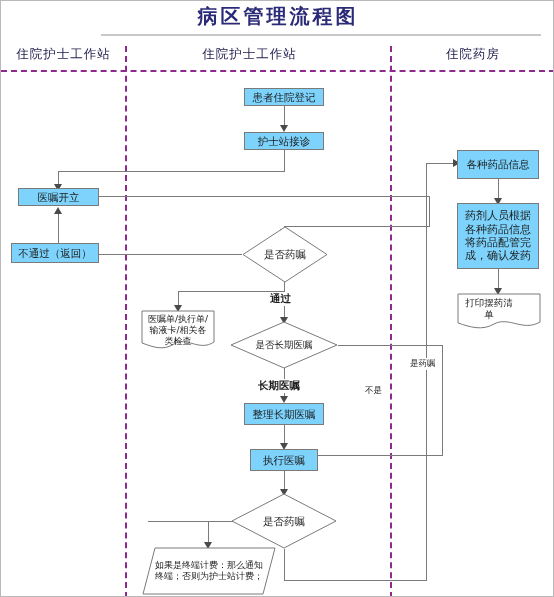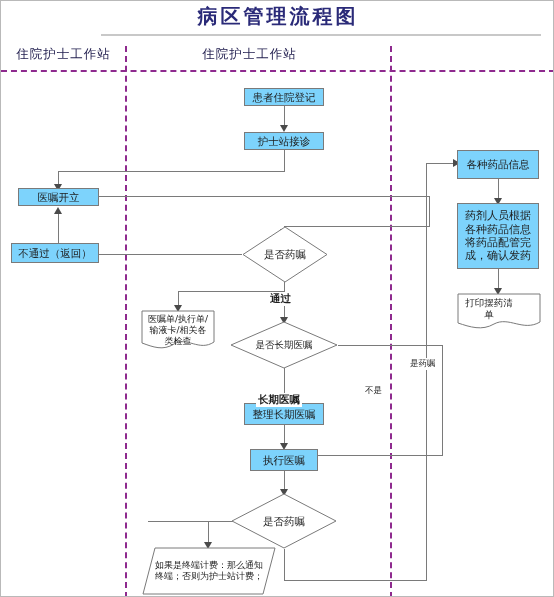--- a/index.html
+++ b/index.html
@@ -156,20 +156,21 @@
 </head>
 <body>
 
 <div id="page">
 
   <div class="title">病区管理流程图</div>
   <div class="title-rule"></div>
 
   <div class="lane-head" id="lane-head-0">住院护士工作站</div>
   <div class="lane-head" id="lane-head-1">住院护士工作站</div>
+  <div class="lane-head" id="lane-head-2">住院药房</div>
 
   <div class="lane-hrule"></div>
   <div class="lane-div d0"></div>
   <div class="lane-div d1"></div>
 
   <div class="conn v" style="left:283px;top:104px;height:23px;"></div>
   <div class="arrow down" style="left:279px;top:124px;"></div>
 
   <div class="conn v" style="left:283px;top:148px;height:22px;"></div>
   <div class="conn h" style="left:57px;top:170px;width:227px;"></div>
@@ -292,19 +293,19 @@
 
   <div class="node doc" style="left:456px;top:292px;width:64px;height:38px;">
     <svg width="84" height="38">
       <path d="M1,1 L83,1 L83,29 C66,39 52,23 37,31 C25,38 13,34 1,30 Z" fill="#ffffff" stroke="#7a7a7a" stroke-width="1"></path>
     </svg>
     <span class="doc-txt" style="font-size:9.5px;margin-bottom:7px;">打印摆药清单</span>
   </div>
 
   <div class="elabel bold" style="left:267px;top:291px;">通过</div>
 
-  <div class="elabel bold" style="left:255px;top:378px;margin-top:14px;">长期医嘱</div>
+  <div class="elabel bold" style="left:255px;top:378px;">长期医嘱</div>
 
   <div class="elabel small" style="left:362px;top:384px;">不是</div>
 
   <div class="elabel small" style="left:407px;top:357px;">是药嘱</div>
 
 </div>
 
 </body></html>

